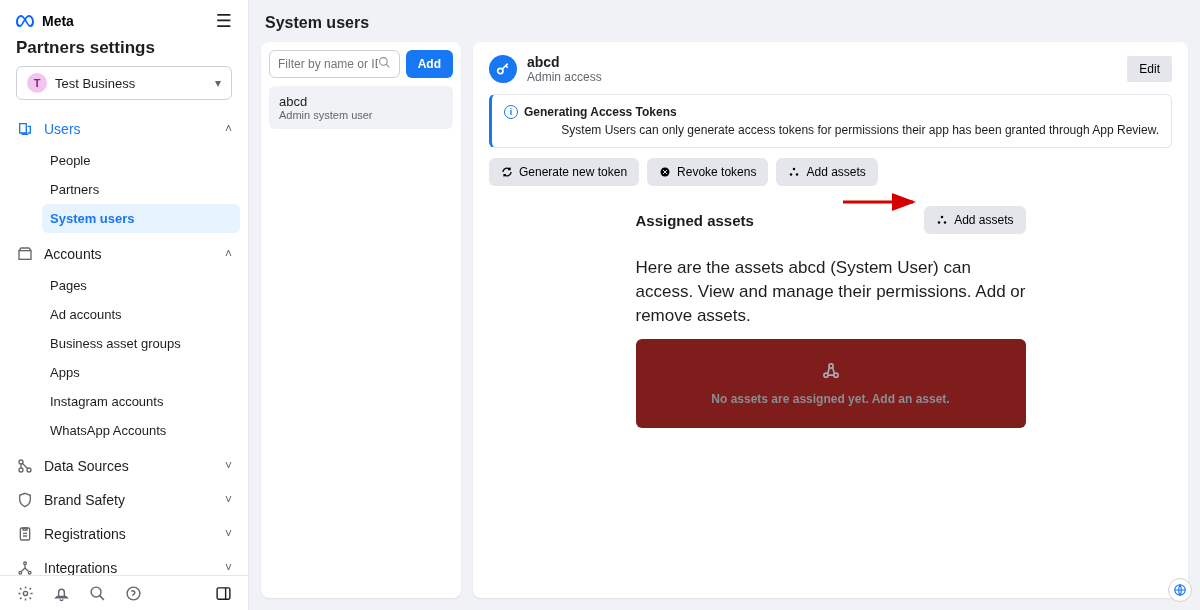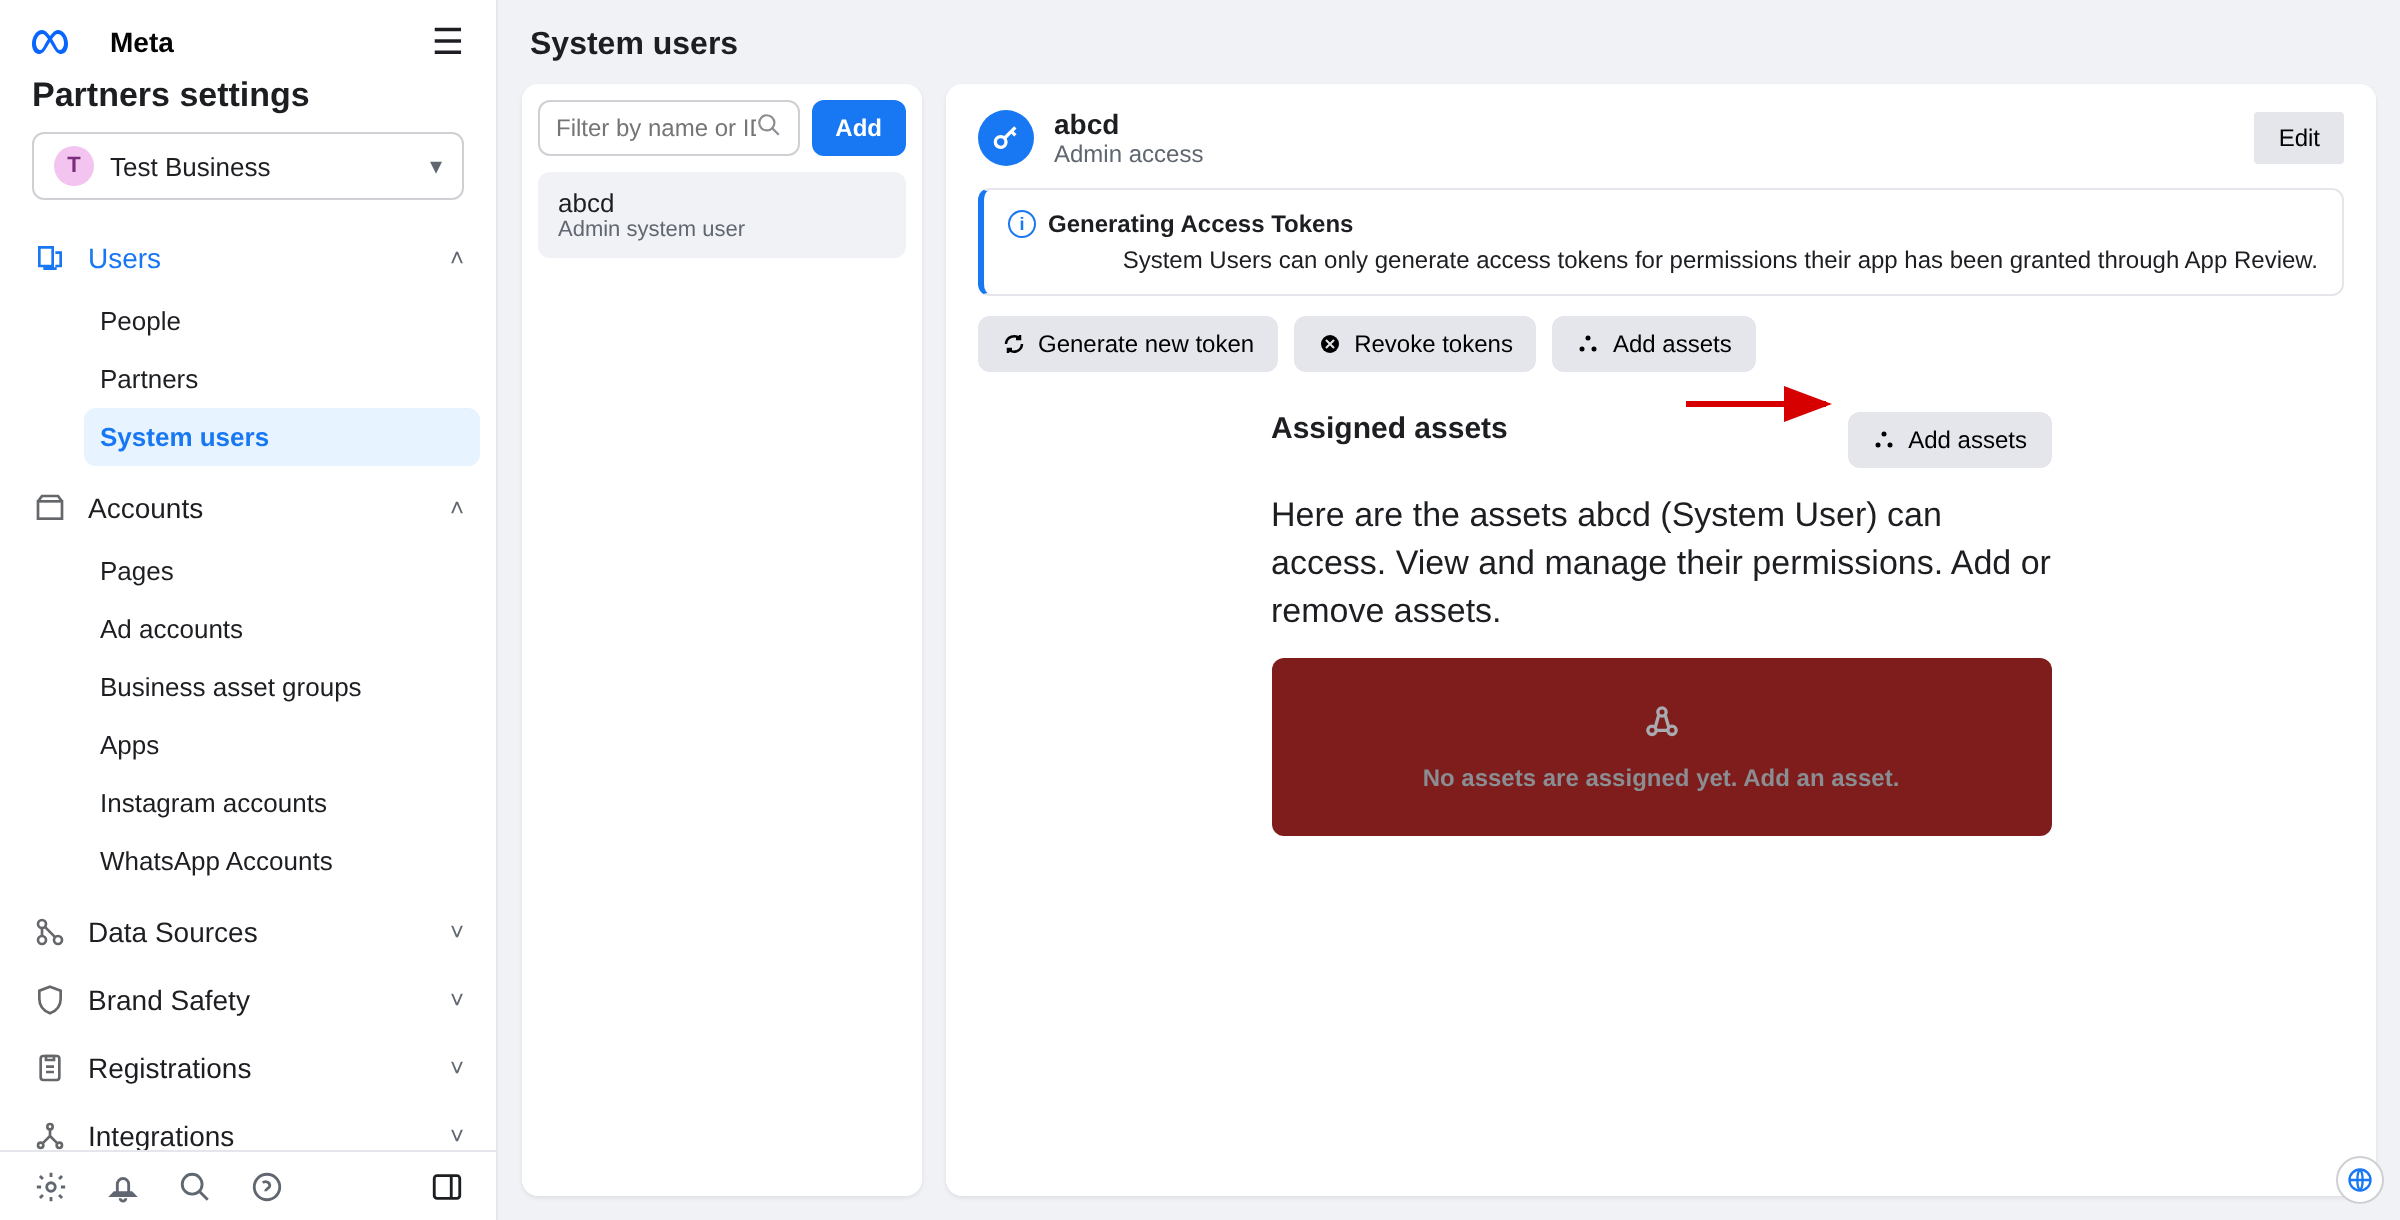--- a/index.html
+++ b/index.html
@@ -2,21 +2,21 @@
 <html><head>
 <meta charset="utf-8">
 <style>
   * { box-sizing: border-box; margin: 0; padding: 0; }
   body { font-family: -apple-system, BlinkMacSystemFont, "Segoe UI", Helvetica, Arial, sans-serif; font-size: 13px; color: #1c1e21; background: #f0f2f5; width: 1200px; height: 610px; overflow: hidden; display: flex; }
 
   
   .sidebar { width: 249px; background: #fff; border-right: 1px solid #e4e6eb; display: flex; flex-direction: column; height: 610px; }
   .sidebar-top { padding: 10px 16px 0 16px; }
   .logo-row { display: flex; align-items: center; justify-content: space-between; margin-bottom: 6px; }
-  .meta-logo { display: flex; align-items: center; gap: 21px; font-weight: 600; font-size: 14px; color: #050505;}
+  .meta-logo { display: flex; align-items: center; gap: 8px; font-weight: 600; font-size: 14px; color: #050505;}
   .meta-logo svg { color:#0866ff; }
   .hamburger { font-size: 18px; cursor: pointer; }
   .bs-title { font-size: 17px; font-weight: 700; margin-bottom: 8px; }
   .biz-select { border: 1px solid #ced0d4; border-radius: 6px; padding: 6px 10px; display: flex; align-items: center; justify-content: space-between; cursor: pointer; margin-bottom: 12px; }
   .biz-select-left { display: flex; align-items: center; gap: 8px; }
   .avatar-circle { width: 20px; height: 20px; border-radius: 50%; background: #f3c4f0; color:#7a2d7a; display: flex; align-items: center; justify-content: center; font-size: 11px; font-weight:600;}
   .nav { overflow-y: auto; flex: 1; padding: 0 8px 4px 8px; }
   .nav-section { margin-bottom: 4px; }
   .nav-head { display: flex; align-items: center; justify-content: space-between; padding: 8px 8px; border-radius: 6px; cursor: pointer; font-size:14px;}
   .nav-head .left { display: flex; align-items: center; gap: 10px; font-weight: 500; }
@@ -56,21 +56,21 @@
   .info-card { border:1px solid #e4e6eb; border-left:3px solid #1877f2; border-radius:6px; padding:10px 12px; margin-bottom:10px;}
   .info-title-row { display:flex; align-items:center; gap:6px; font-weight:700; font-size:12px; margin-bottom:4px;}
   .info-icon { width:14px; height:14px; border:1.5px solid #1877f2; color:#1877f2; border-radius:50%; display:flex; align-items:center; justify-content:center; font-size:9px; font-weight:700;}
   .info-body { font-size:12px; color:#1c1e21;text-align:right;}
 
   .action-row { display:flex; gap:8px; margin-bottom:20px;}
   .abtn { background:#e4e6eb; border:none; border-radius:6px; padding:7px 12px; font-size:12px; cursor:pointer; display:flex; align-items:center; gap:6px; font-weight:500;}
   .abtn svg { width:12px; height:12px;}
 
   .assigned-section { width: 390px; margin: 0 auto;}
-  .as-head { display:flex; align-items:flex-start; justify-content:space-between; margin-bottom:12px;}
+  .as-head { display:flex; align-items:center; justify-content:space-between; margin-bottom:22px;}
   .as-title { font-size:15px; font-weight:700;}
   .as-body { font-size:17px; color:#1c1e21; margin-bottom:12px; line-height:1.4;}
   .empty-box { background:#7f1d1d; border-radius:6px; padding:22px 10px; text-align:center;}
   .empty-box .eicon { color:#a8abaf; margin-bottom:8px;}
   .empty-text { font-size:12px; color:#8a8d91; font-weight:600;}
 
   .arrow-annot { position:absolute; pointer-events:none;}
 
   .globe-fab { position:fixed; right:8px; bottom:8px; width:24px; height:24px; border-radius:50%; border:1px solid #ced0d4; background:#fff; display:flex; align-items:center; justify-content:center; color:#1877f2; font-size:14px; cursor:pointer;}
 </style>

